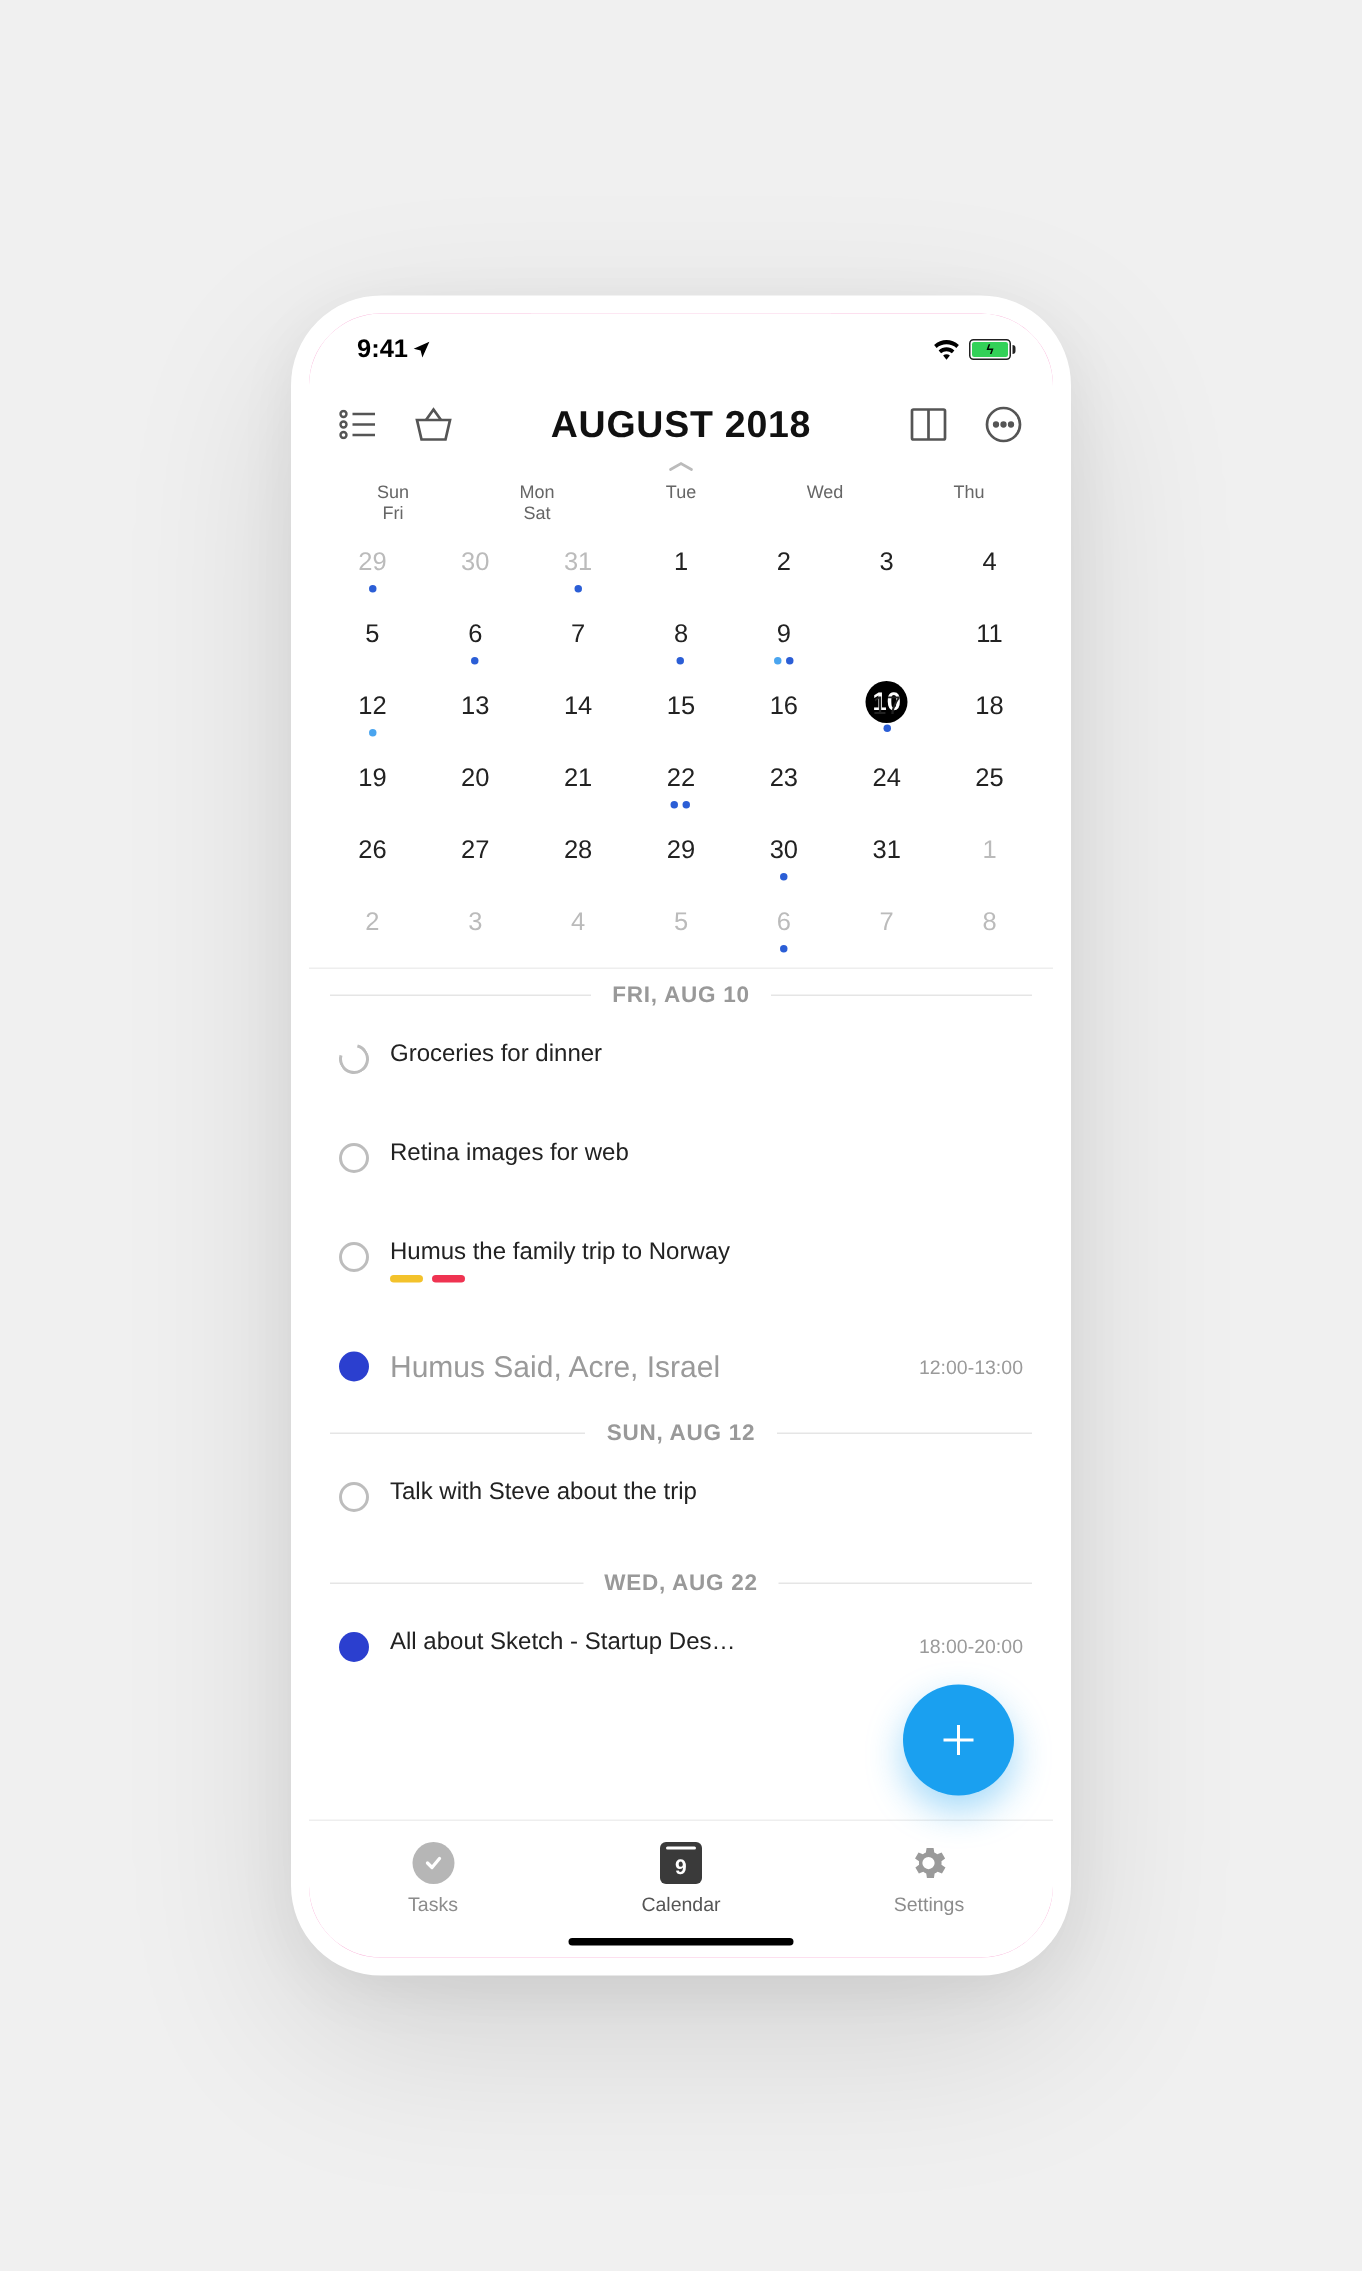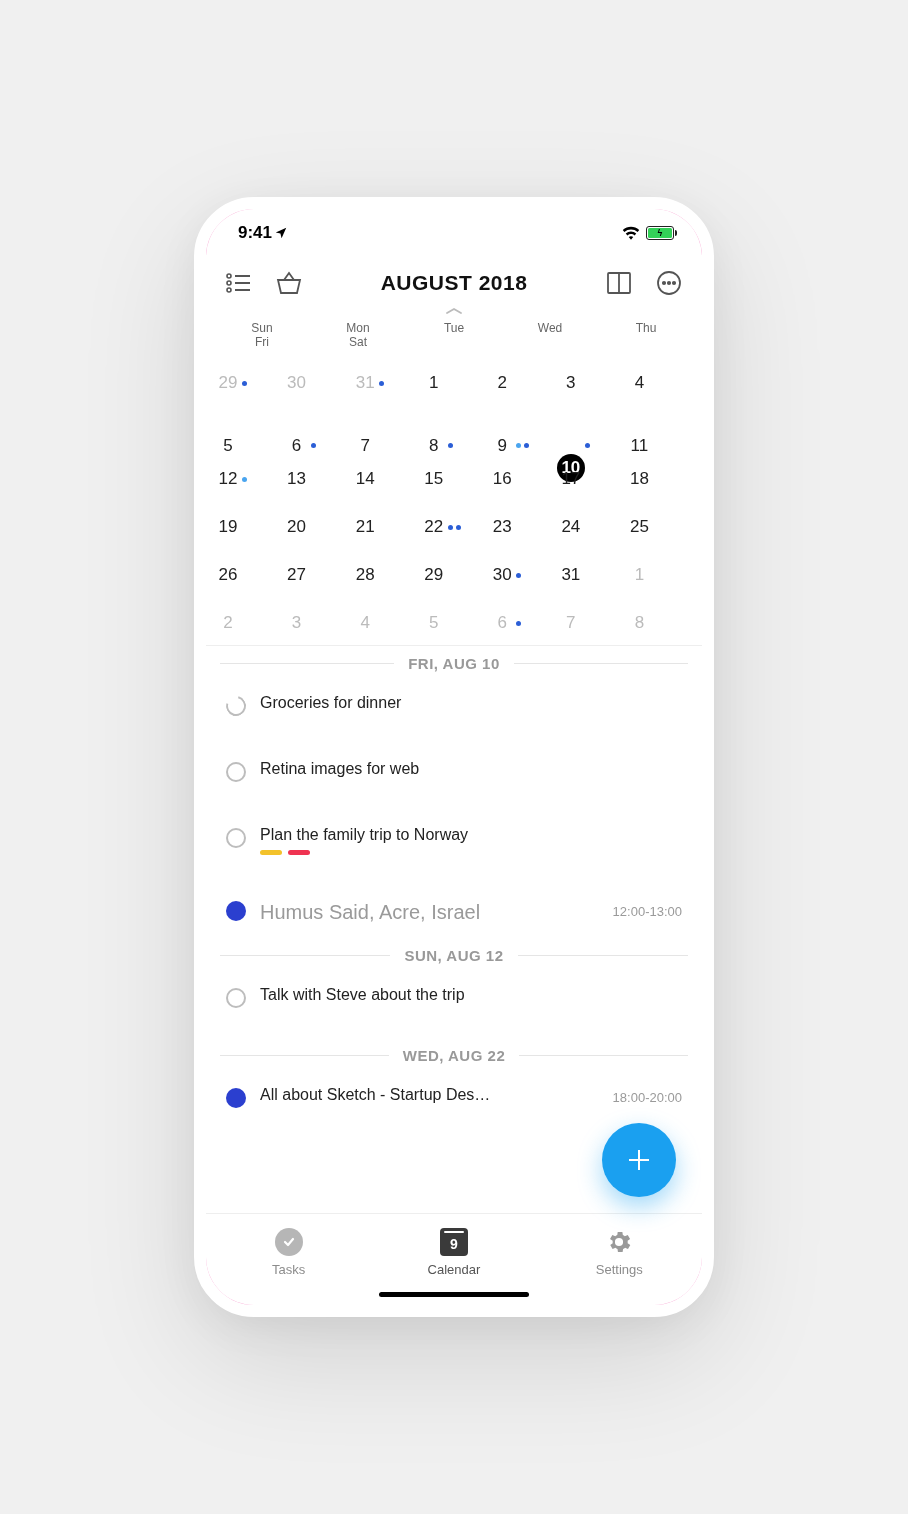--- a/index.html
+++ b/index.html
@@ -14,29 +14,29 @@
   .status-right { display: flex; align-items: center; gap: 6px; }
   .wifi { width: 18px; height: 14px; }
   .battery { width: 28px; height: 14px; border: 1.5px solid #222; border-radius: 3px; position: relative; }
   .battery::after { content: ""; position: absolute; right: -4px; top: 3px; width: 2px; height: 6px; background: #222; border-radius: 0 2px 2px 0; }
   .battery-fill { position: absolute; inset: 1px; background: #33d158; border-radius: 1.5px; display:flex;align-items:center;justify-content:center;}
   .bolt { color:#000; font-size:9px; font-weight:700;}
   
   .app-header { height: 52px; display: flex; align-items: center; justify-content: space-between; padding: 0 18px; }
   .hgroup-left, .hgroup-right { display: flex; align-items: center; gap: 20px; }
   .icon-btn { width: 30px; height: 30px; display: flex; align-items: center; justify-content: center; color: #3a3a3a; }
-  .title { font-size: 21px; font-weight: 800; letter-spacing: 0.5px; color: #111; }
+  .title { font-size: 25px; font-weight: 800; letter-spacing: 0.5px; color: #111; }
   .chevron-up { display:flex; justify-content:center; margin-top:-2px; margin-bottom:4px;}
   .chevron-up svg{ color:#bbb;}
   
   .calendar { padding: 0 8px; border-bottom: 1px solid #eee; }
   .dow-row { display: grid; grid-template-columns: repeat(5,1fr); text-align: center; font-size: 12px; color: #666; padding: 2px 0 8px; }
   .weeks { display: grid; grid-template-rows: repeat(6,48px); }
   .week { display: grid; grid-template-columns: repeat(7,1fr); }
-  .day { display: flex; flex-direction: row; align-items: center; justify-content: flex-start; padding-top: 4px; font-size: 17px; font-weight: 500; color: #222; position: relative; }
+  .day { display: flex; flex-direction: column; align-items: center; justify-content: flex-start; padding-top: 4px; font-size: 17px; font-weight: 500; color: #222; position: relative; }
   .day.out { color: #bbb; }
   .day .num { display:flex; align-items:center; justify-content:center; width:28px; height:28px; border-radius:50%; }
   .day.sel .num { background:#000; color:#fff; font-weight:600;margin-top:45px;}
   .dots { display:flex; gap:3px; height:6px; margin-top:1px;}
   .dot { width:5px;height:5px;border-radius:50%;}
   .dot.blue{background:#2b5ed6;}
   .dot.light{background:#4aa5ef;}
   
   .agenda { flex: 1; overflow: hidden; }
   .section-header { display:flex; align-items:center; justify-content:center; position:relative; height:34px;}
@@ -364,21 +364,21 @@
         </div>
         <div class="item">
           <div class="circle"></div>
           <div class="item-body">
             <div class="item-title">Retina images for web</div>
           </div>
         </div>
         <div class="item">
           <div class="circle"></div>
           <div class="item-body">
-            <div class="item-title">Plan the family trip to Norway</div>
+            <div class="item-title">Humus the family trip to Norway</div>
             <div class="tags">
               <div class="tag" style="background: rgb(243, 194, 43);"></div>
               <div class="tag" style="background: rgb(239, 51, 81);"></div>
             </div>
           </div>
         </div>
         <div class="item tight">
           <div class="circle filled"></div>
           <div class="item-body">
             <div class="item-sub">Humus Said, Acre, Israel</div>

